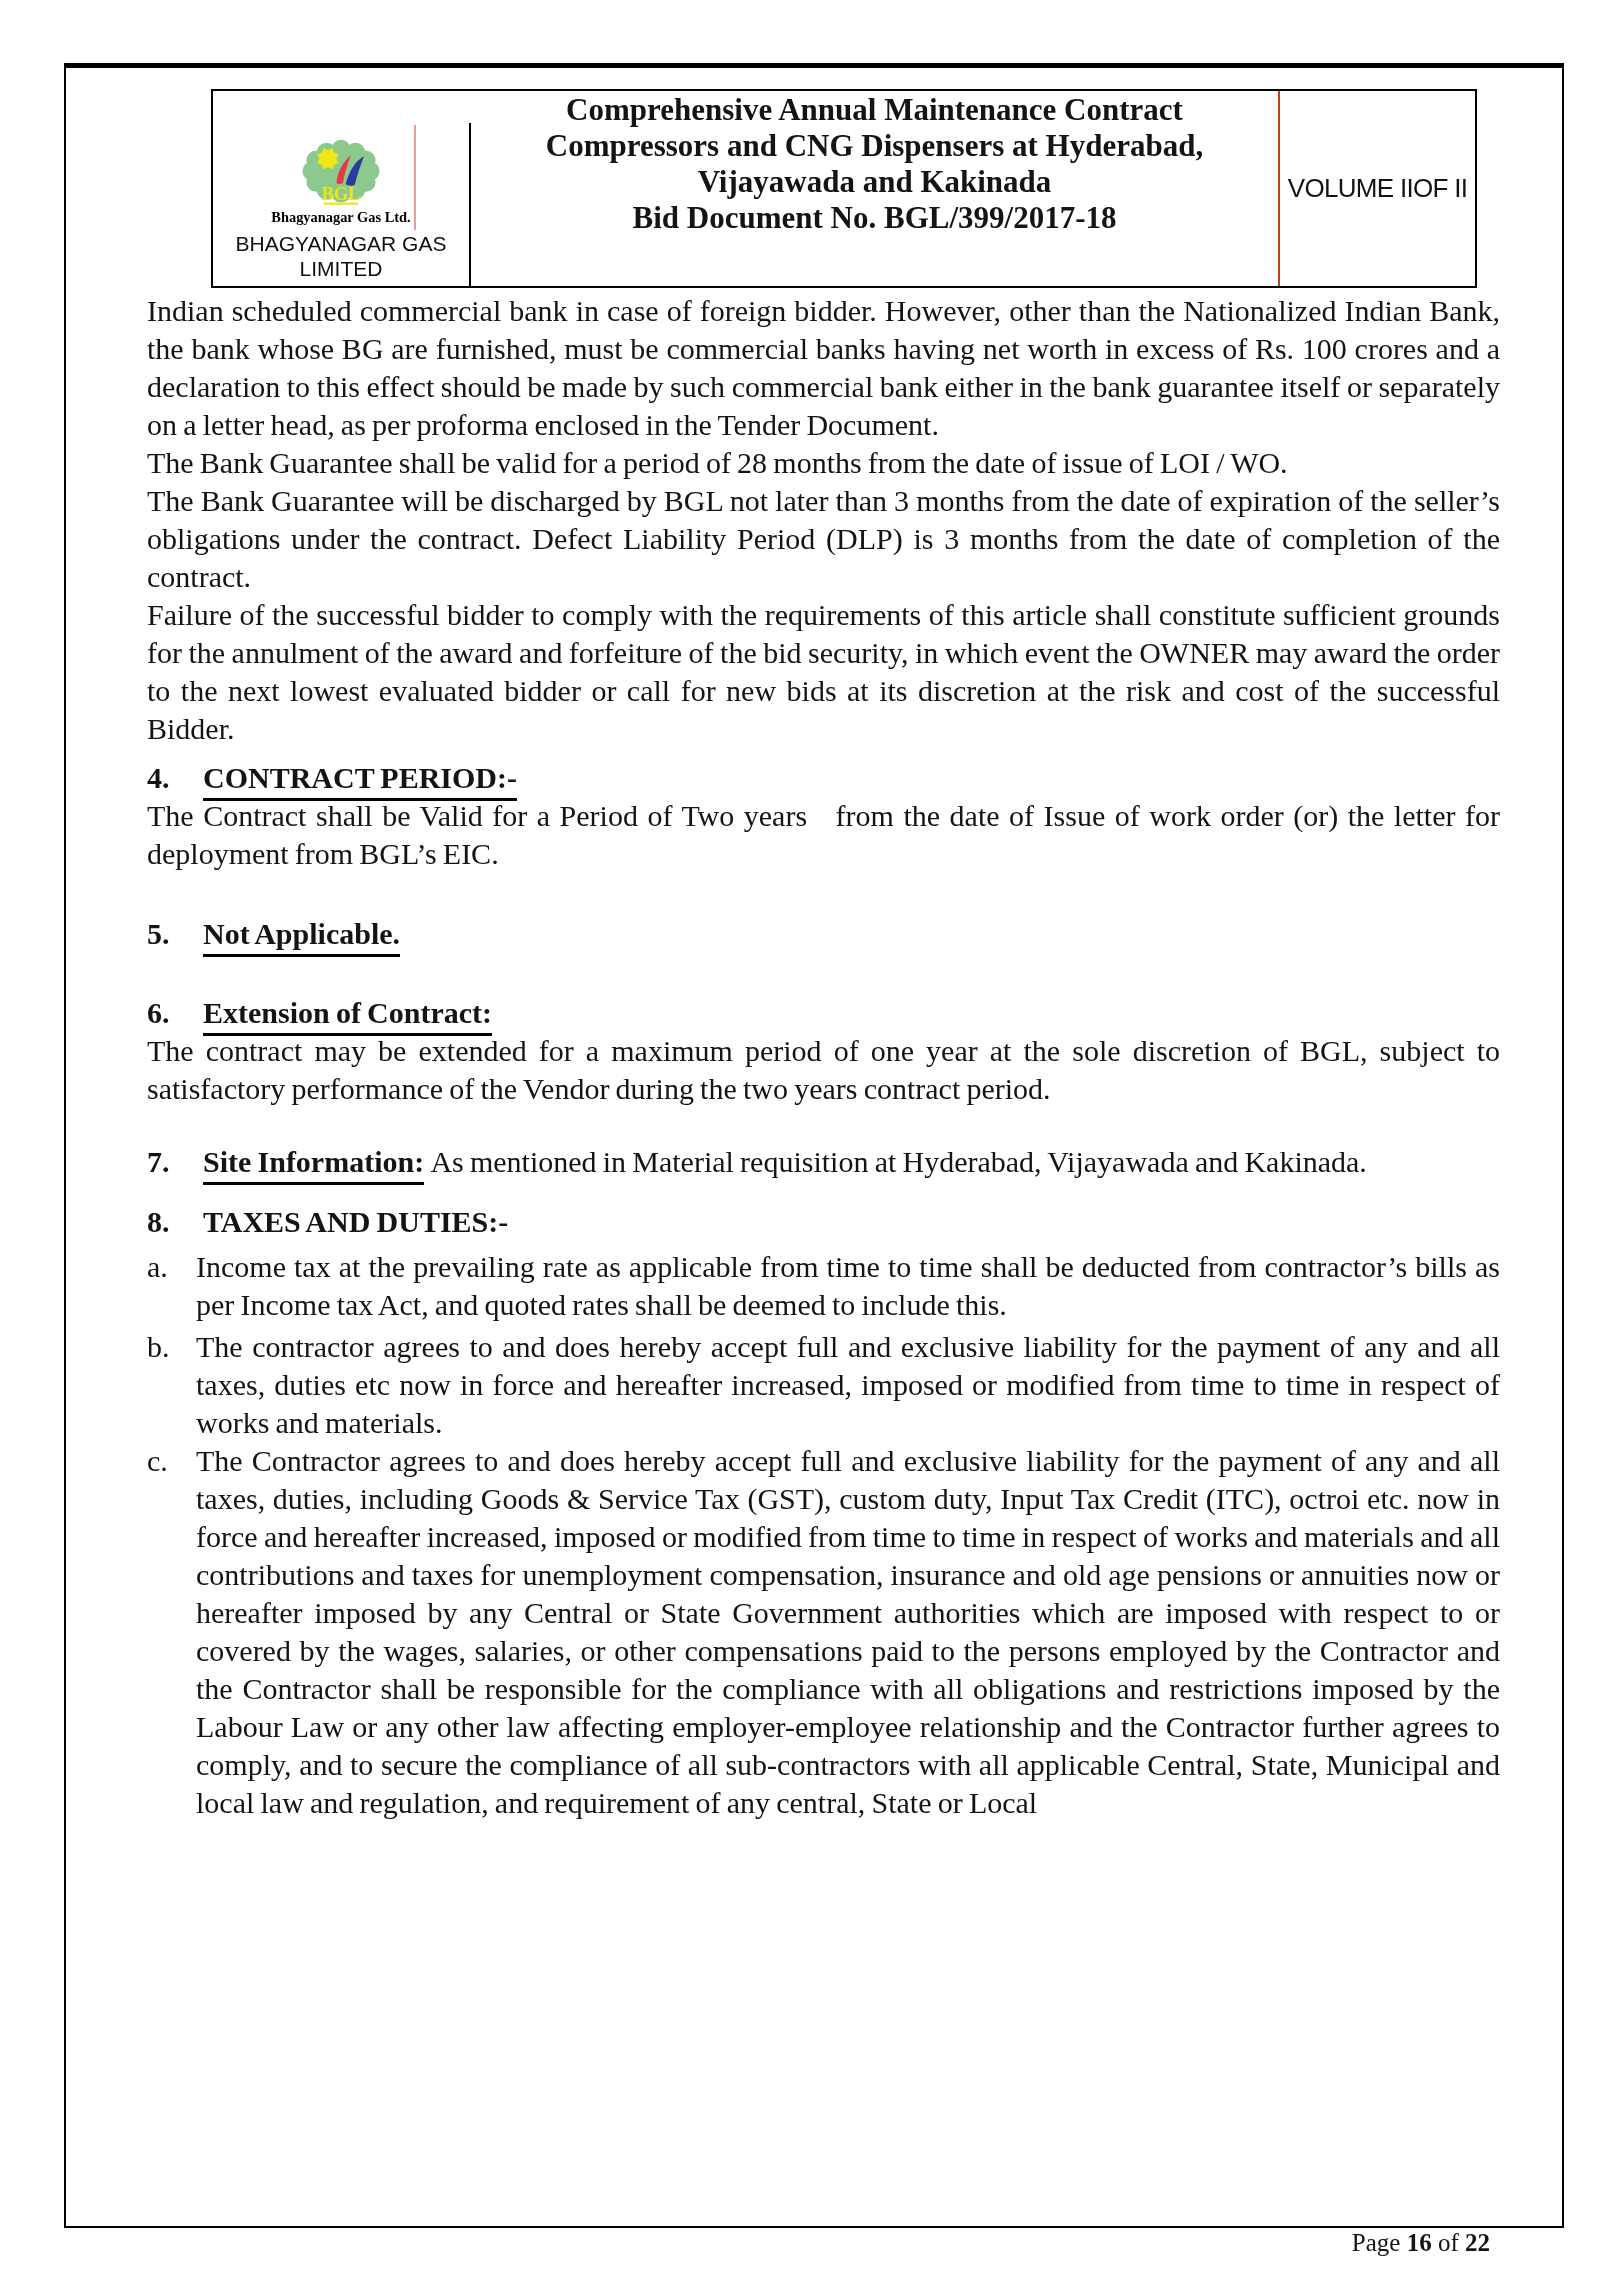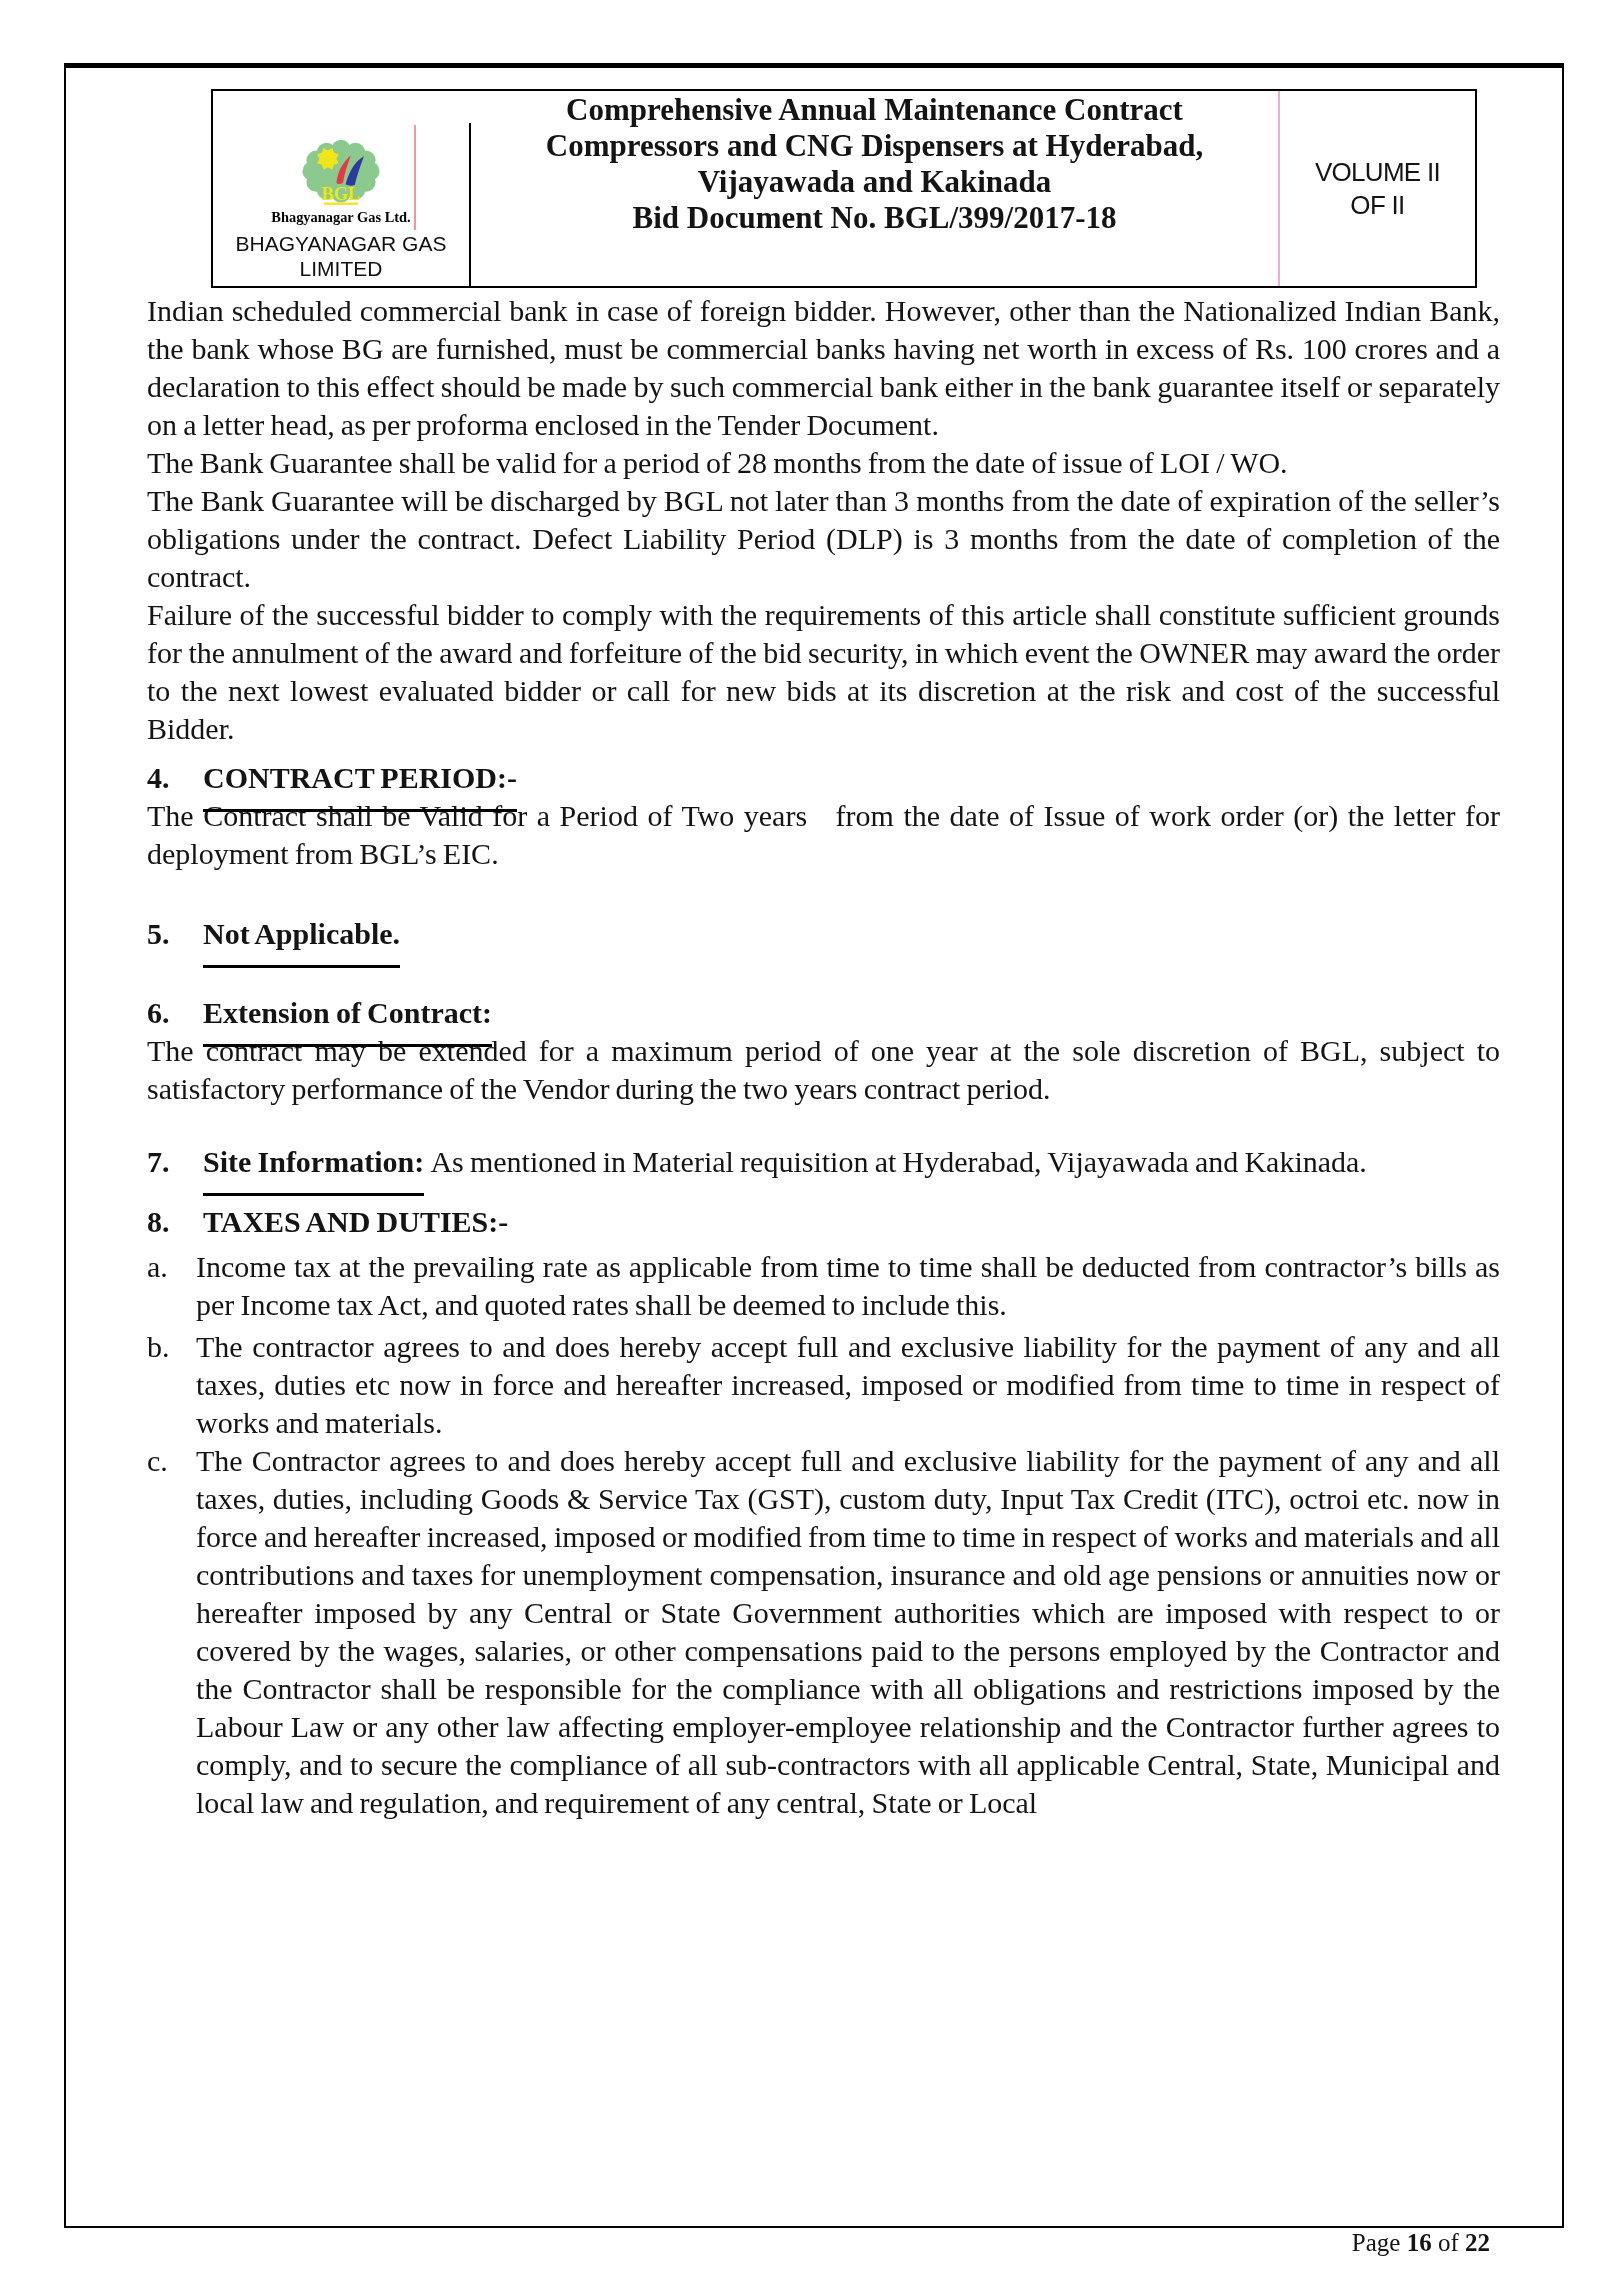--- a/index.html
+++ b/index.html
@@ -11,40 +11,40 @@
     box-sizing:border-box;border:2.6px solid #000;border-top-width:5.9px;}
 
   
   .hdr-table{position:absolute;left:211px;top:89px;width:1266px;height:199px;
     box-sizing:border-box;border:2.6px solid #000;display:flex;}
   .cell{box-sizing:border-box;}
   .cell-logo{width:258px;border-right:2px solid #000;position:relative;
     display:flex;flex-direction:column;align-items:center;padding-top:14.4px;margin-top:32px;}
   .cell-title{flex:1;text-align:center;padding-top:1px;
     font-weight:bold;font-size:31px;line-height:36px;}
-  .cell-volume{width:197px;border-left:2px solid #f9a8d4;display:flex;flex-direction:column;
+  .cell-volume{width:197px;border-left:2px solid #c2410c;display:flex;flex-direction:row;
     justify-content:center;align-items:center;font-family:"Liberation Sans",sans-serif;
     font-size:26px;line-height:33px;letter-spacing:-0.7px;}
   .accent{position:absolute;left:201px;top:2px;width:2px;height:105px;}
   .logo-caption{font-size:14.4px;font-weight:bold;margin-top:0.7px;}
   .company{font-family:"Liberation Sans",sans-serif;font-size:21px;line-height:25px;
     text-align:center;margin-top:5.2px;color:#111;}
 
   
   .doc-body{position:absolute;left:147px;top:292px;width:1353px;
     font-size:30px;line-height:38px;word-spacing:-1.3px;}
   .doc-body p{margin:0;}
   .j{text-align:justify;}
   .ind{margin-left:108px;}
   .sub{margin-left:49px;}
   .row{position:relative;padding-left:56px;}
   .row.li{padding-left:49px;}
   .marker{position:absolute;left:0;top:0;}
   .b{font-weight:bold;}
-  .u{border-bottom:3.3px solid #000;padding-bottom:15px;}
+  .u{border-bottom:3.3px solid #000;padding-bottom:4px;}
   .mt27{margin-top:17.7px;}.mt50{margin-top:33px;}.mt56{margin-top:37px;}
   .mt16{margin-top:10.5px;}.mt2{margin-top:1.3px;}.mt64{margin-top:42px;}
   .mt62{margin-top:41px;}.mt54{margin-top:35px;}.mt34{margin-top:22px;}
   .mt12{margin-top:7.9px;}.mt6{margin-top:3.9px;}.mt0{margin-top:0;}
 
   
   .footer{position:absolute;right:133px;top:2227px;font-size:25px;line-height:31px;}
 </style>
 </head>
 <body>

